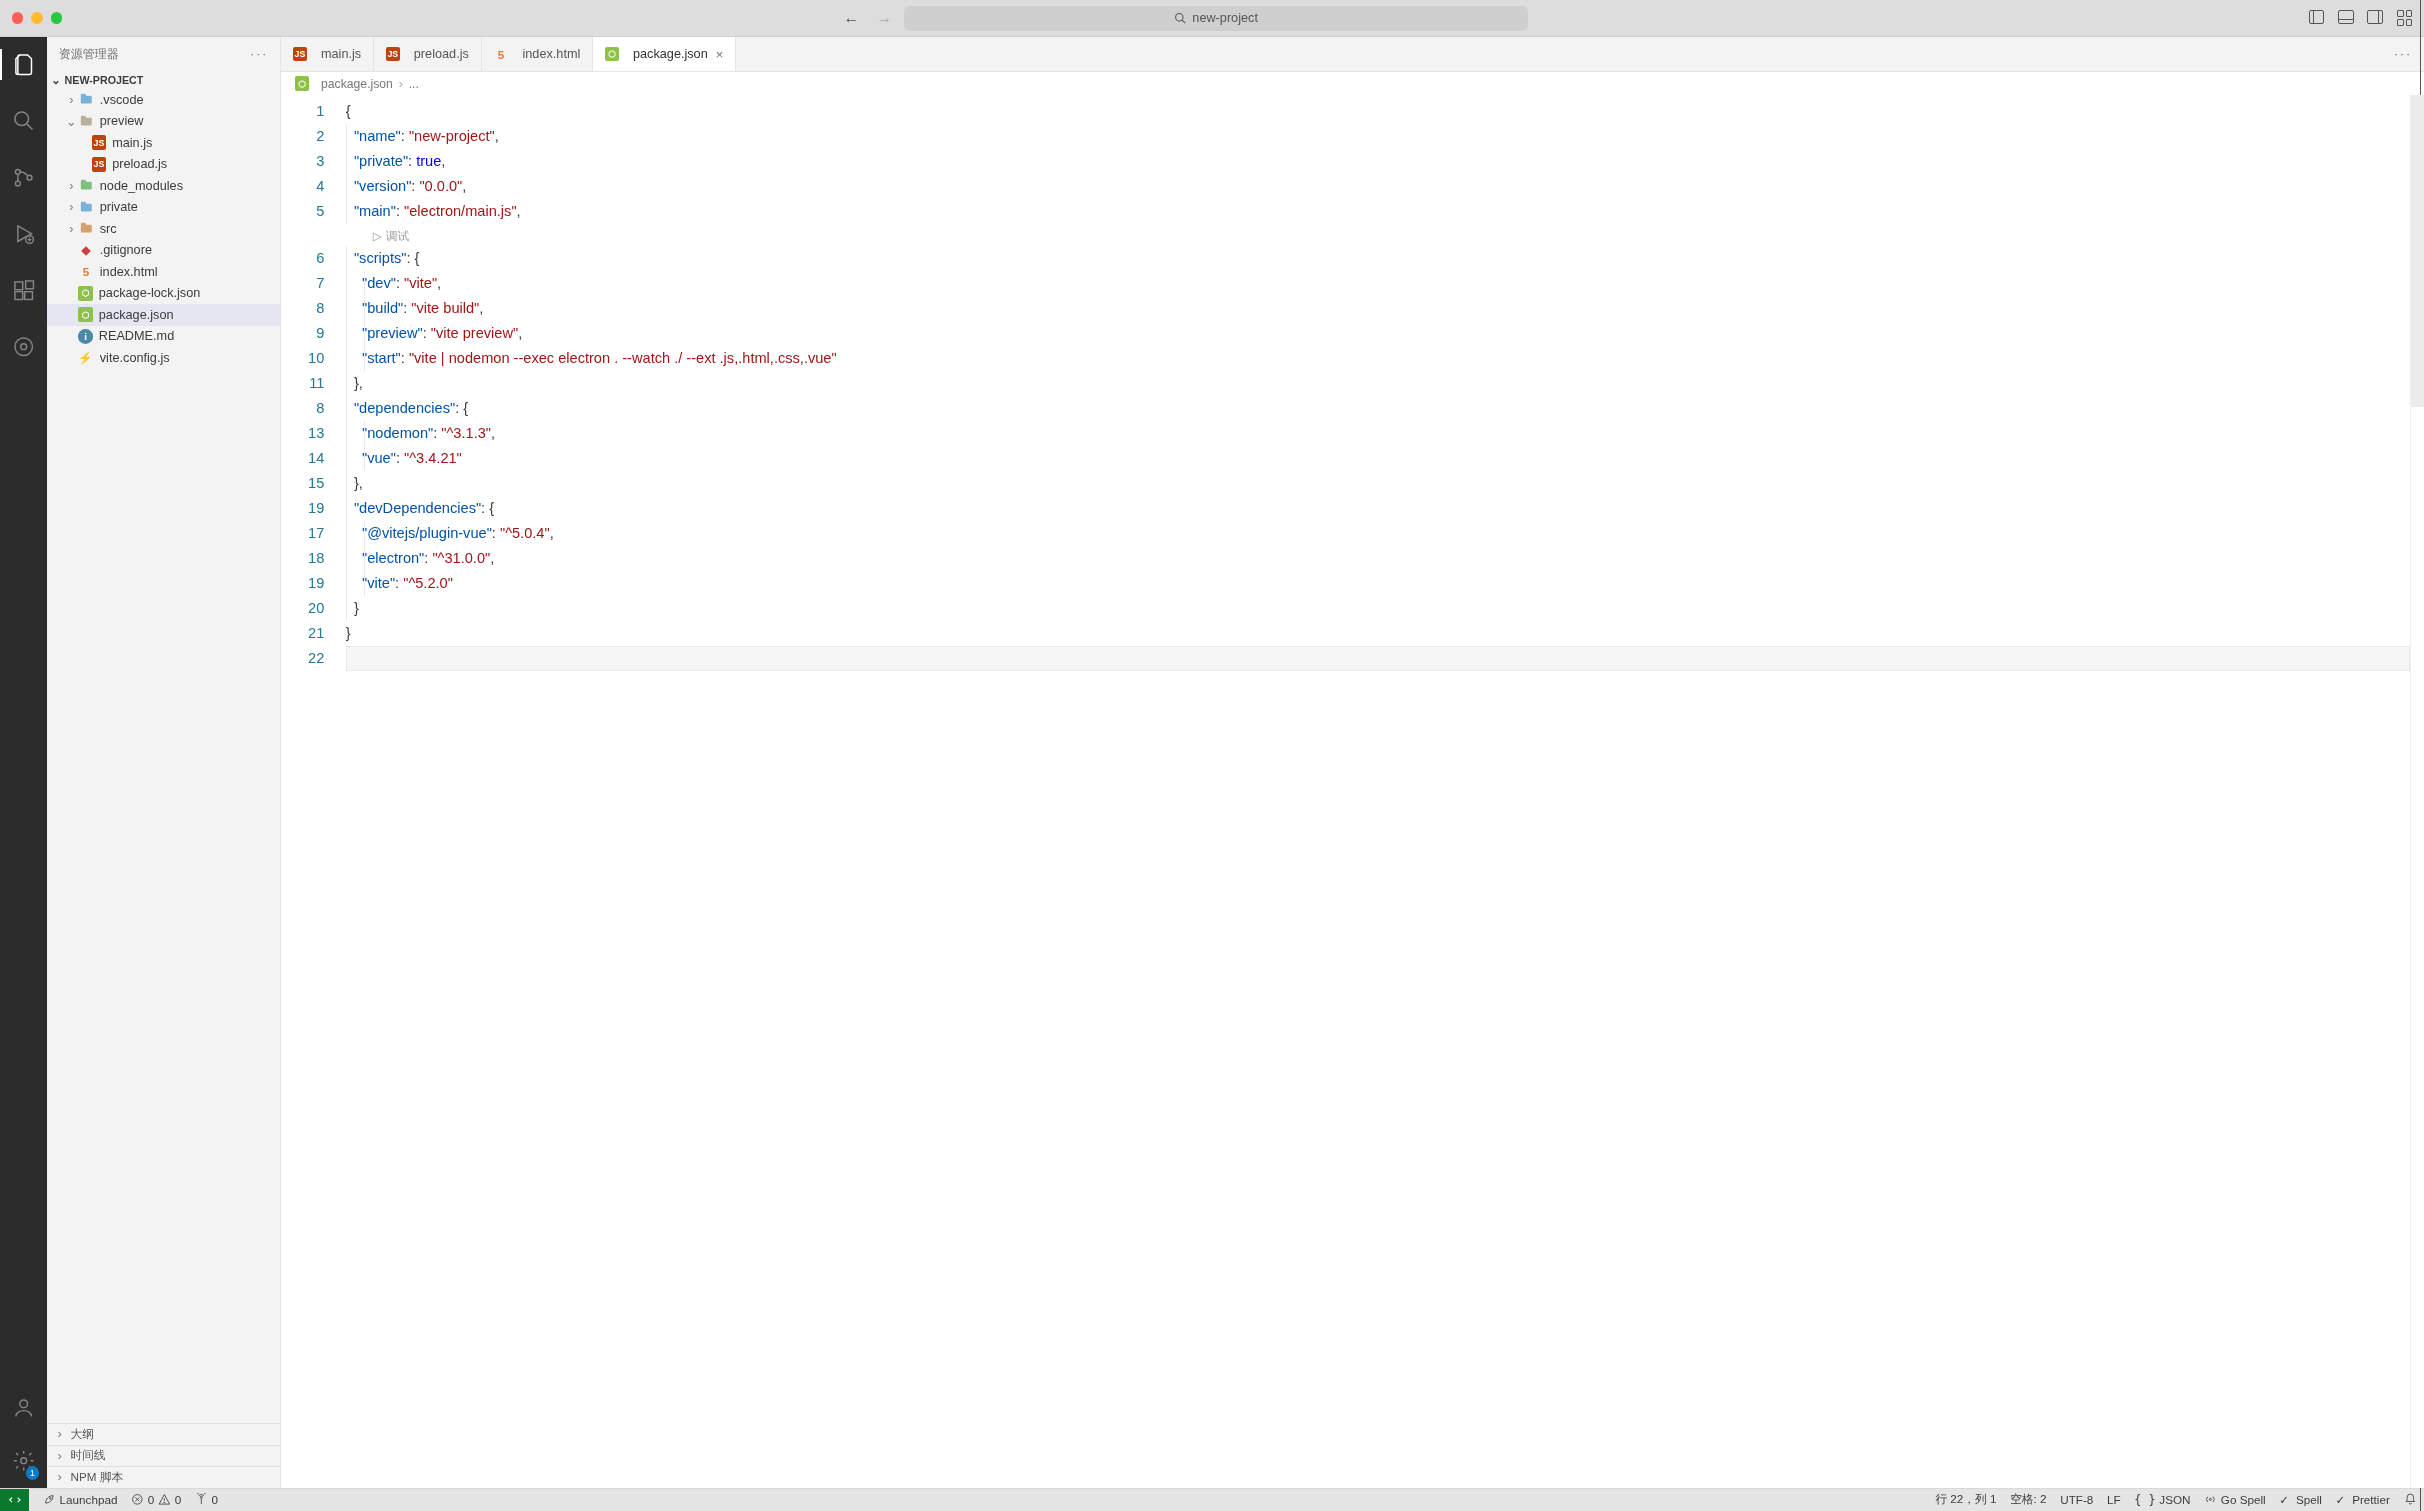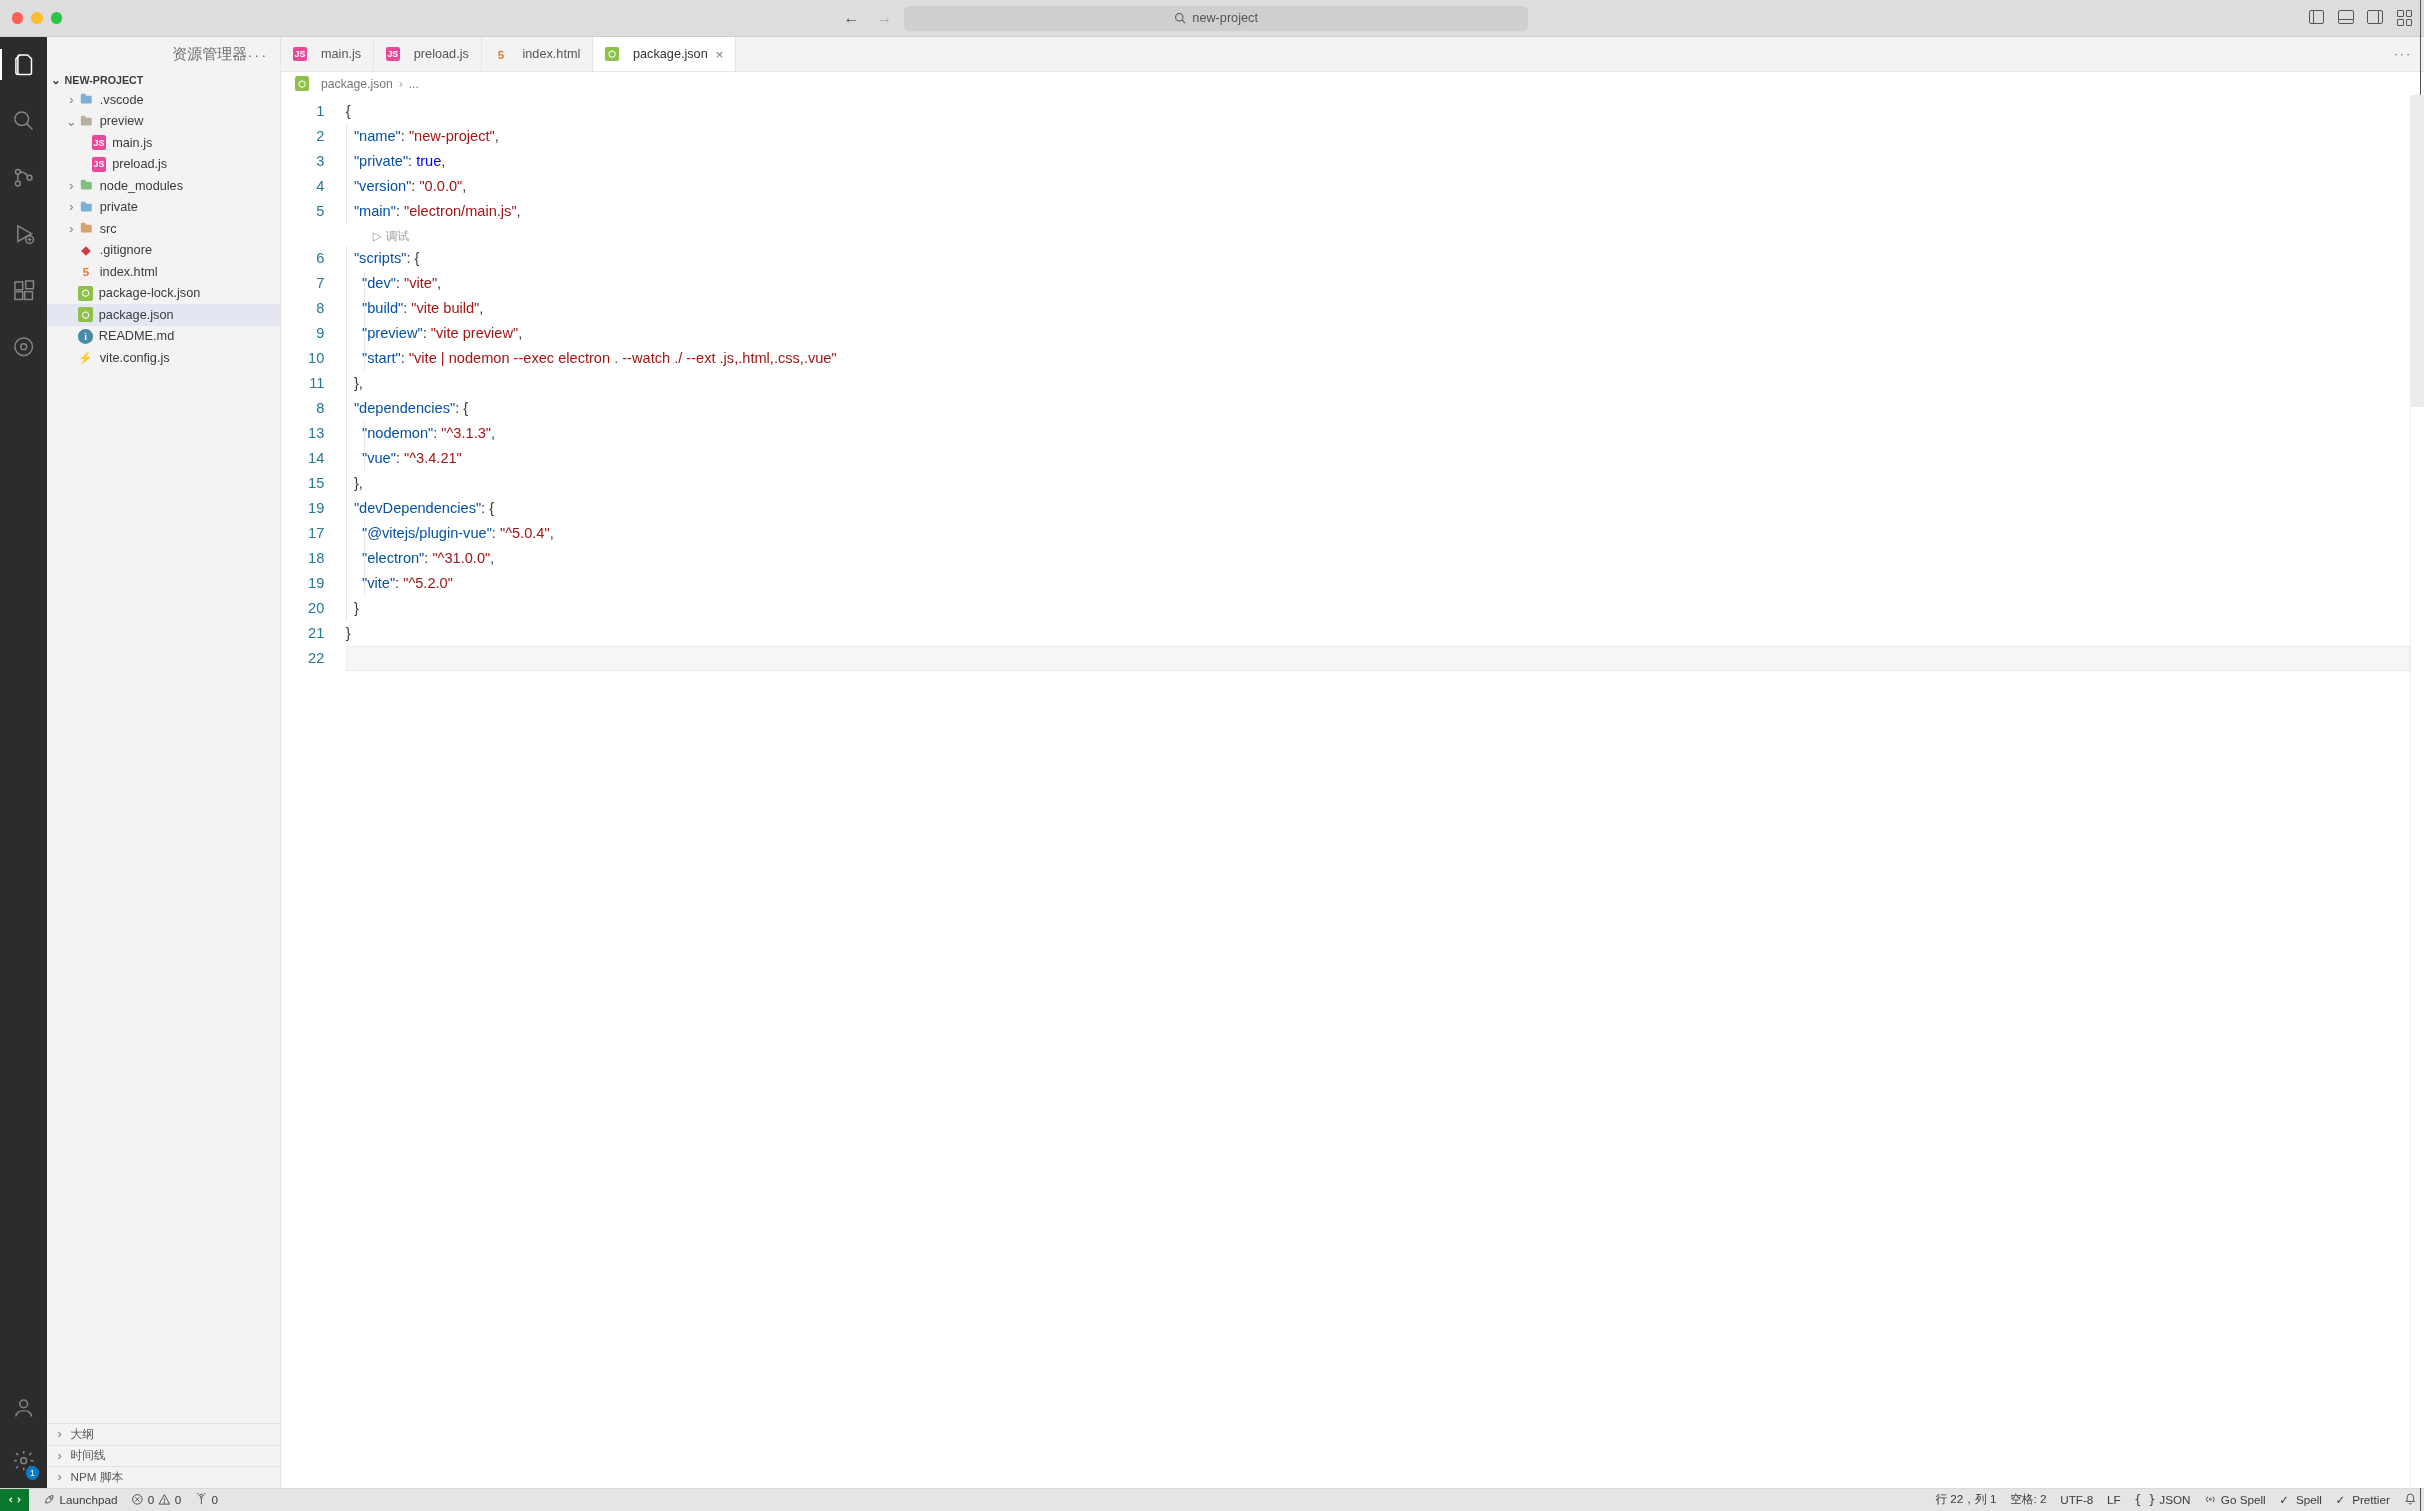--- a/index.html
+++ b/index.html
@@ -31,21 +31,21 @@
 .activitybar { width: 47px; background: #2c2c2c; display: flex; flex-direction: column; align-items: center; padding-top: 9.8px; gap: 21.5px; color: #858585; position: relative; }
 .activitybar .ab-item { width: 47px; height: 35px; display:flex; align-items:center; justify-content:center; cursor:pointer; position:relative; }
 .activitybar .ab-item.active { color: #fff; }
 .activitybar .ab-item.active::before { content:""; position:absolute; left:0; top:2px; bottom:2px; width:2px; background:#fff; }
 .activitybar svg { width: 23.4px; height: 23.4px; }
 .ab-bottom { margin-top: auto; margin-bottom: 9.8px; display:flex; flex-direction:column; gap:17.6px; align-items:center; position:relative; }
 .ab-badge { position:absolute; bottom:-2px; right:7.8px; background:#0a7aca; color:#fff; border-radius:7.8px; font-size:8.8px; min-width:13.7px; height:13.7px; display:flex; align-items:center; justify-content:center; padding:0 2.9px;}
 
 
 .sidebar { width: 234px; background: #f3f3f3; border-right: 1px solid #e5e5e5; display:flex; flex-direction:column; font-size: 12.7px; color:#3b3b3b;}
-.sb-header { height: 34px; display:flex; align-items:center; padding: 0 11.7px; font-size: 15px; color:#6f6f6f; justify-content: flex-end;}
+.sb-header { height: 34px; display:flex; align-items:center; padding: 0 11.7px; font-size: 12px; color:#6f6f6f; justify-content: space-between;}
 .sb-header .dots { letter-spacing: 2px; }
 .sb-section-title { display:flex; align-items:center; gap:3.9px; padding: 2px 3.9px; font-size: 10.7px; font-weight:700; color:#3b3b3b; cursor:pointer;}
 .sb-section-title .chev { font-size: 11.7px; }
 .tree { padding-bottom: 5.9px; overflow:auto; flex: 1;}
 .tree-row { display:flex; align-items:center; height: 21.5px; padding-right: 7.8px; cursor:pointer; white-space: nowrap;}
 .tree-row.selected { background: #e4e6f1; }
 .tw { display:inline-block; width: 13.7px; text-align:center; color:#7a7a7a; font-size:12.7px;}
 .ico-file { width:15.6px; height:15.6px; display:inline-flex; align-items:center; justify-content:center; margin-right:5.9px; font-size: 11.7px; font-weight:600;}
 .sb-collapsed { border-top:1px solid #e0e0e0; height: 21.5px; display:flex; align-items:center; padding-left: 5.9px; font-size: 11.7px; color:#555; cursor:pointer; gap:3.9px;}
 
@@ -80,21 +80,21 @@
 .minimap { width: 13.7px; background: #fff; border-left: 1px solid #f0f0f0; position:relative;}
 .minimap .thumb { position:absolute; top: 0; right:0; left:0; height: 312px; background: rgba(100,100,100,0.12);}
 
 
 .statusbar { height: 23.4px; background: #e5e5e5; color:#3b3b3b; display:flex; align-items:center; font-size: 11.7px; padding: 0 7.8px 0 0; gap: 13.7px; border-top: 1px solid #d9d9d9;}
 .statusbar .remote { background:#09792d; color:#fff; height:100%; display:flex; align-items:center; padding: 0 7.8px; font-size: 12.7px;}
 .statusbar .sb-item { display:flex; align-items:center; gap:3.9px; cursor:pointer;}
 .statusbar .right { margin-left:auto; display:flex; gap:13.7px; align-items:center;}
 .check::before { content:"✓"; margin-right:2.9px; color:#3b3b3b;}
 .sb-item svg { width:12.7px; height:12.7px; }
-.fc-yellow { color:#cbcb41; background:#ec4899; color:#fff; border-radius:2px; width:14.6px; height:14.6px; font-size:8.8px;}
+.fc-yellow { color:#cbcb41; background:#c2410c; color:#fff; border-radius:2px; width:14.6px; height:14.6px; font-size:8.8px;}
 .fc-orange { color:#e37933; }
 .fc-red    { color:#cc3e44; }
 .fc-info   { background:#498ba7; color:#fff; border-radius:50%; width:14.6px; height:14.6px; font-size:9.8px;}
 .fc-node   { background:#8dc149; color:#fff; border-radius:2px; width:14.6px; height:14.6px; font-size:8.8px;}
 .fc-folder { color:#b8b09a; }
 .fc-folder-blue { color:#7bb1d6; }
 .fc-folder-green { color:#7fbf7f; }
 .fc-folder-orange { color:#d6a06f; }
 .fc-bolt { color:#e6b400; }
 </style>

